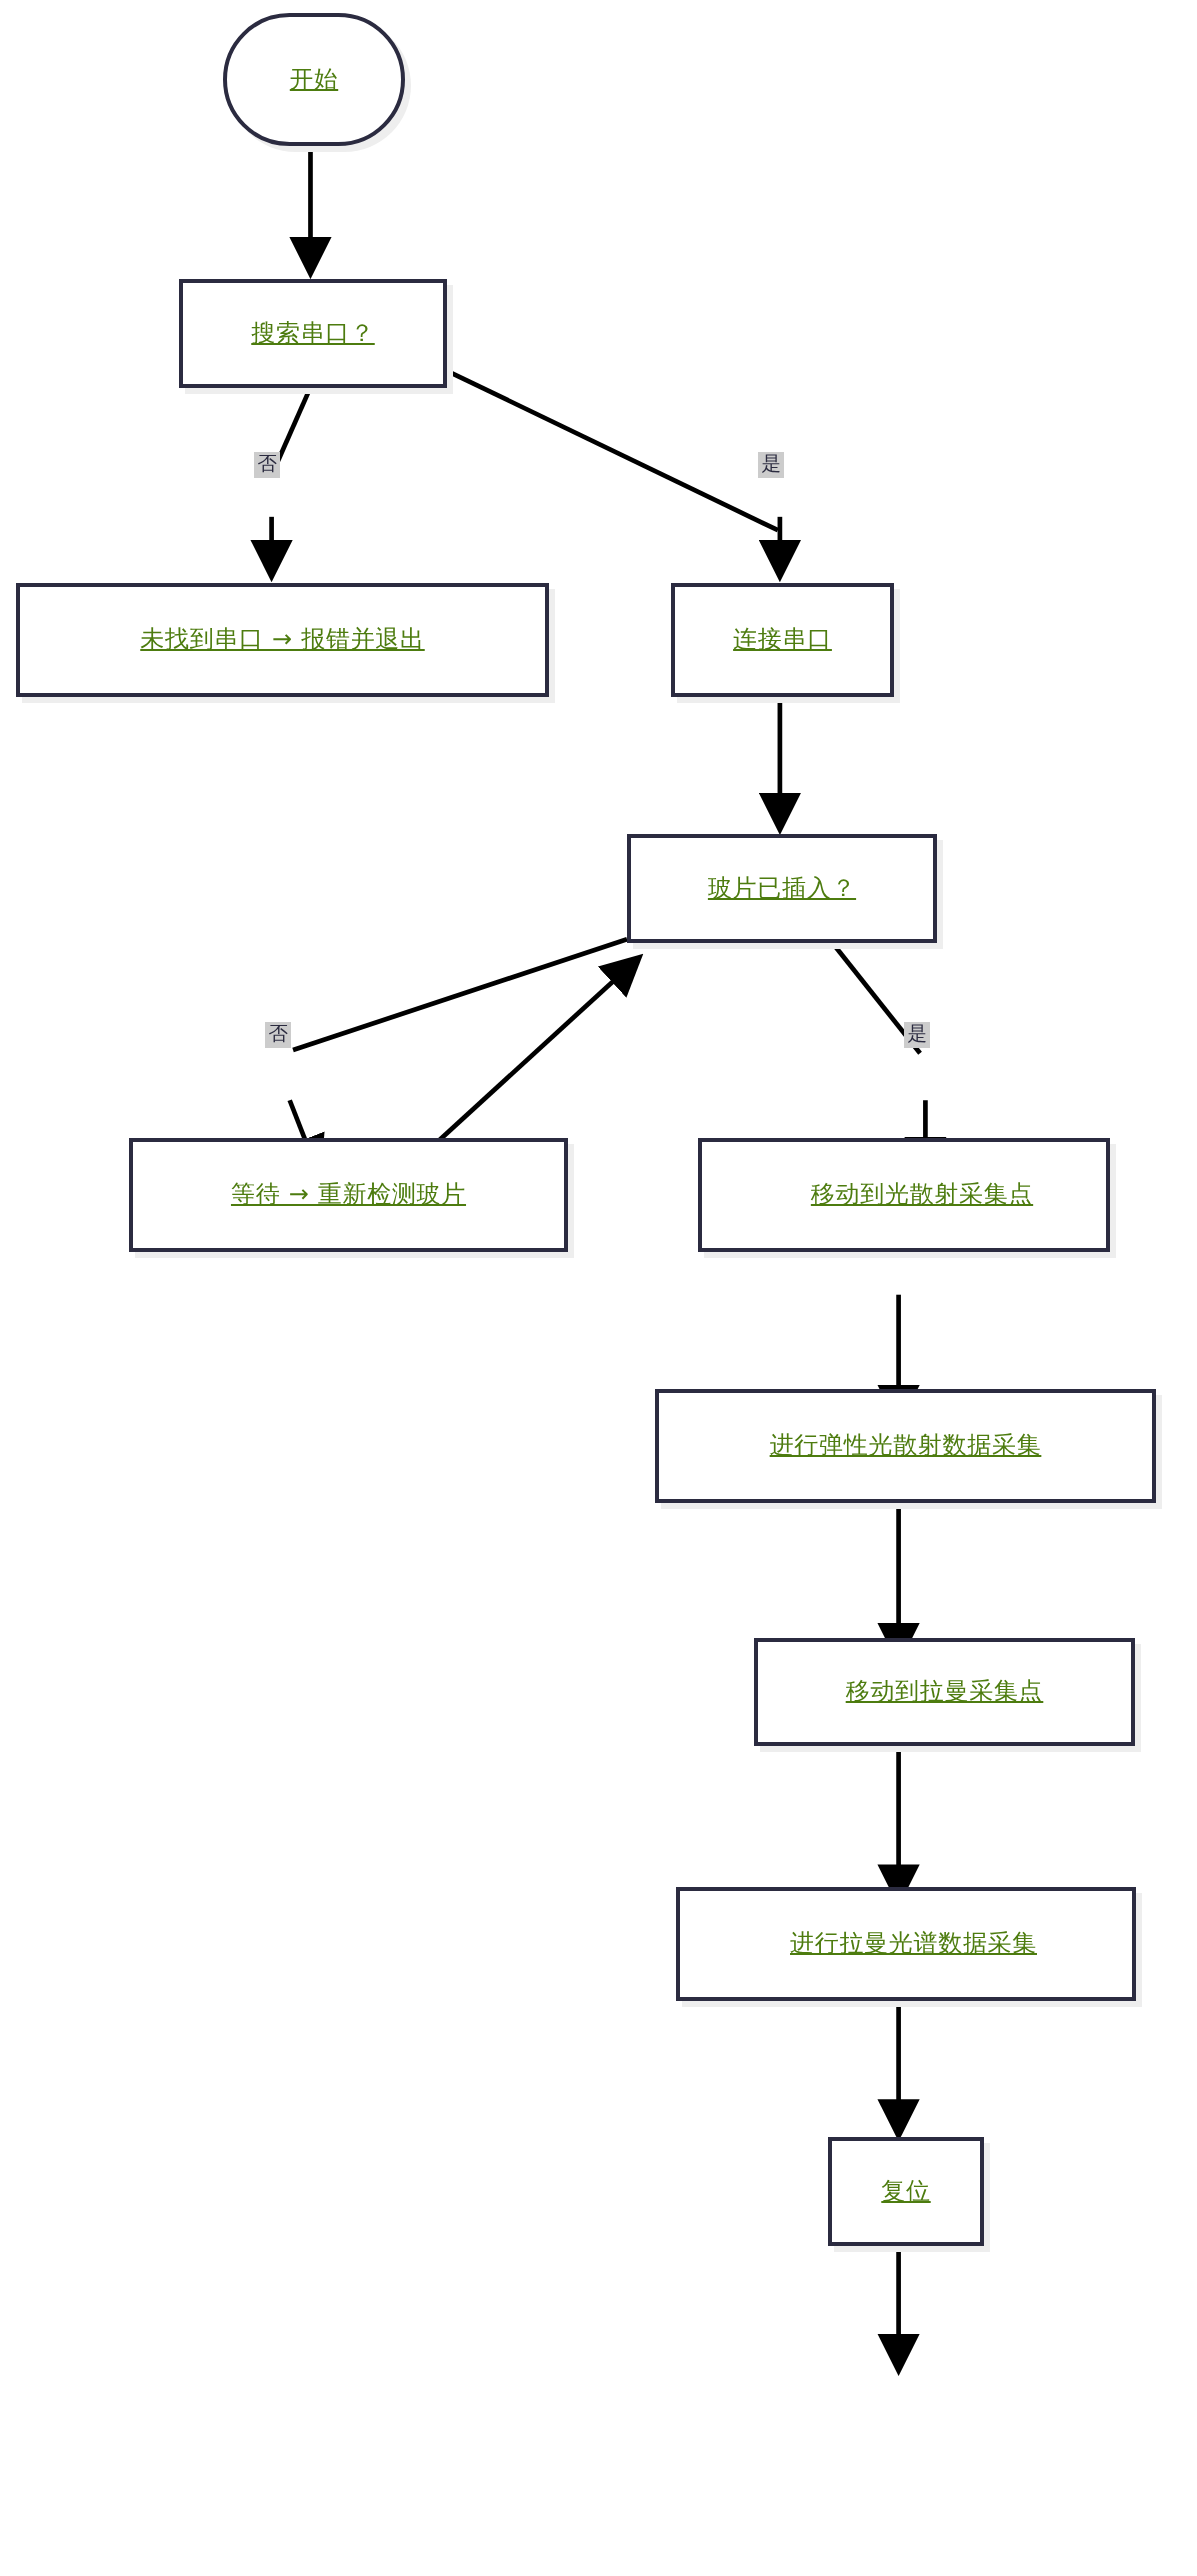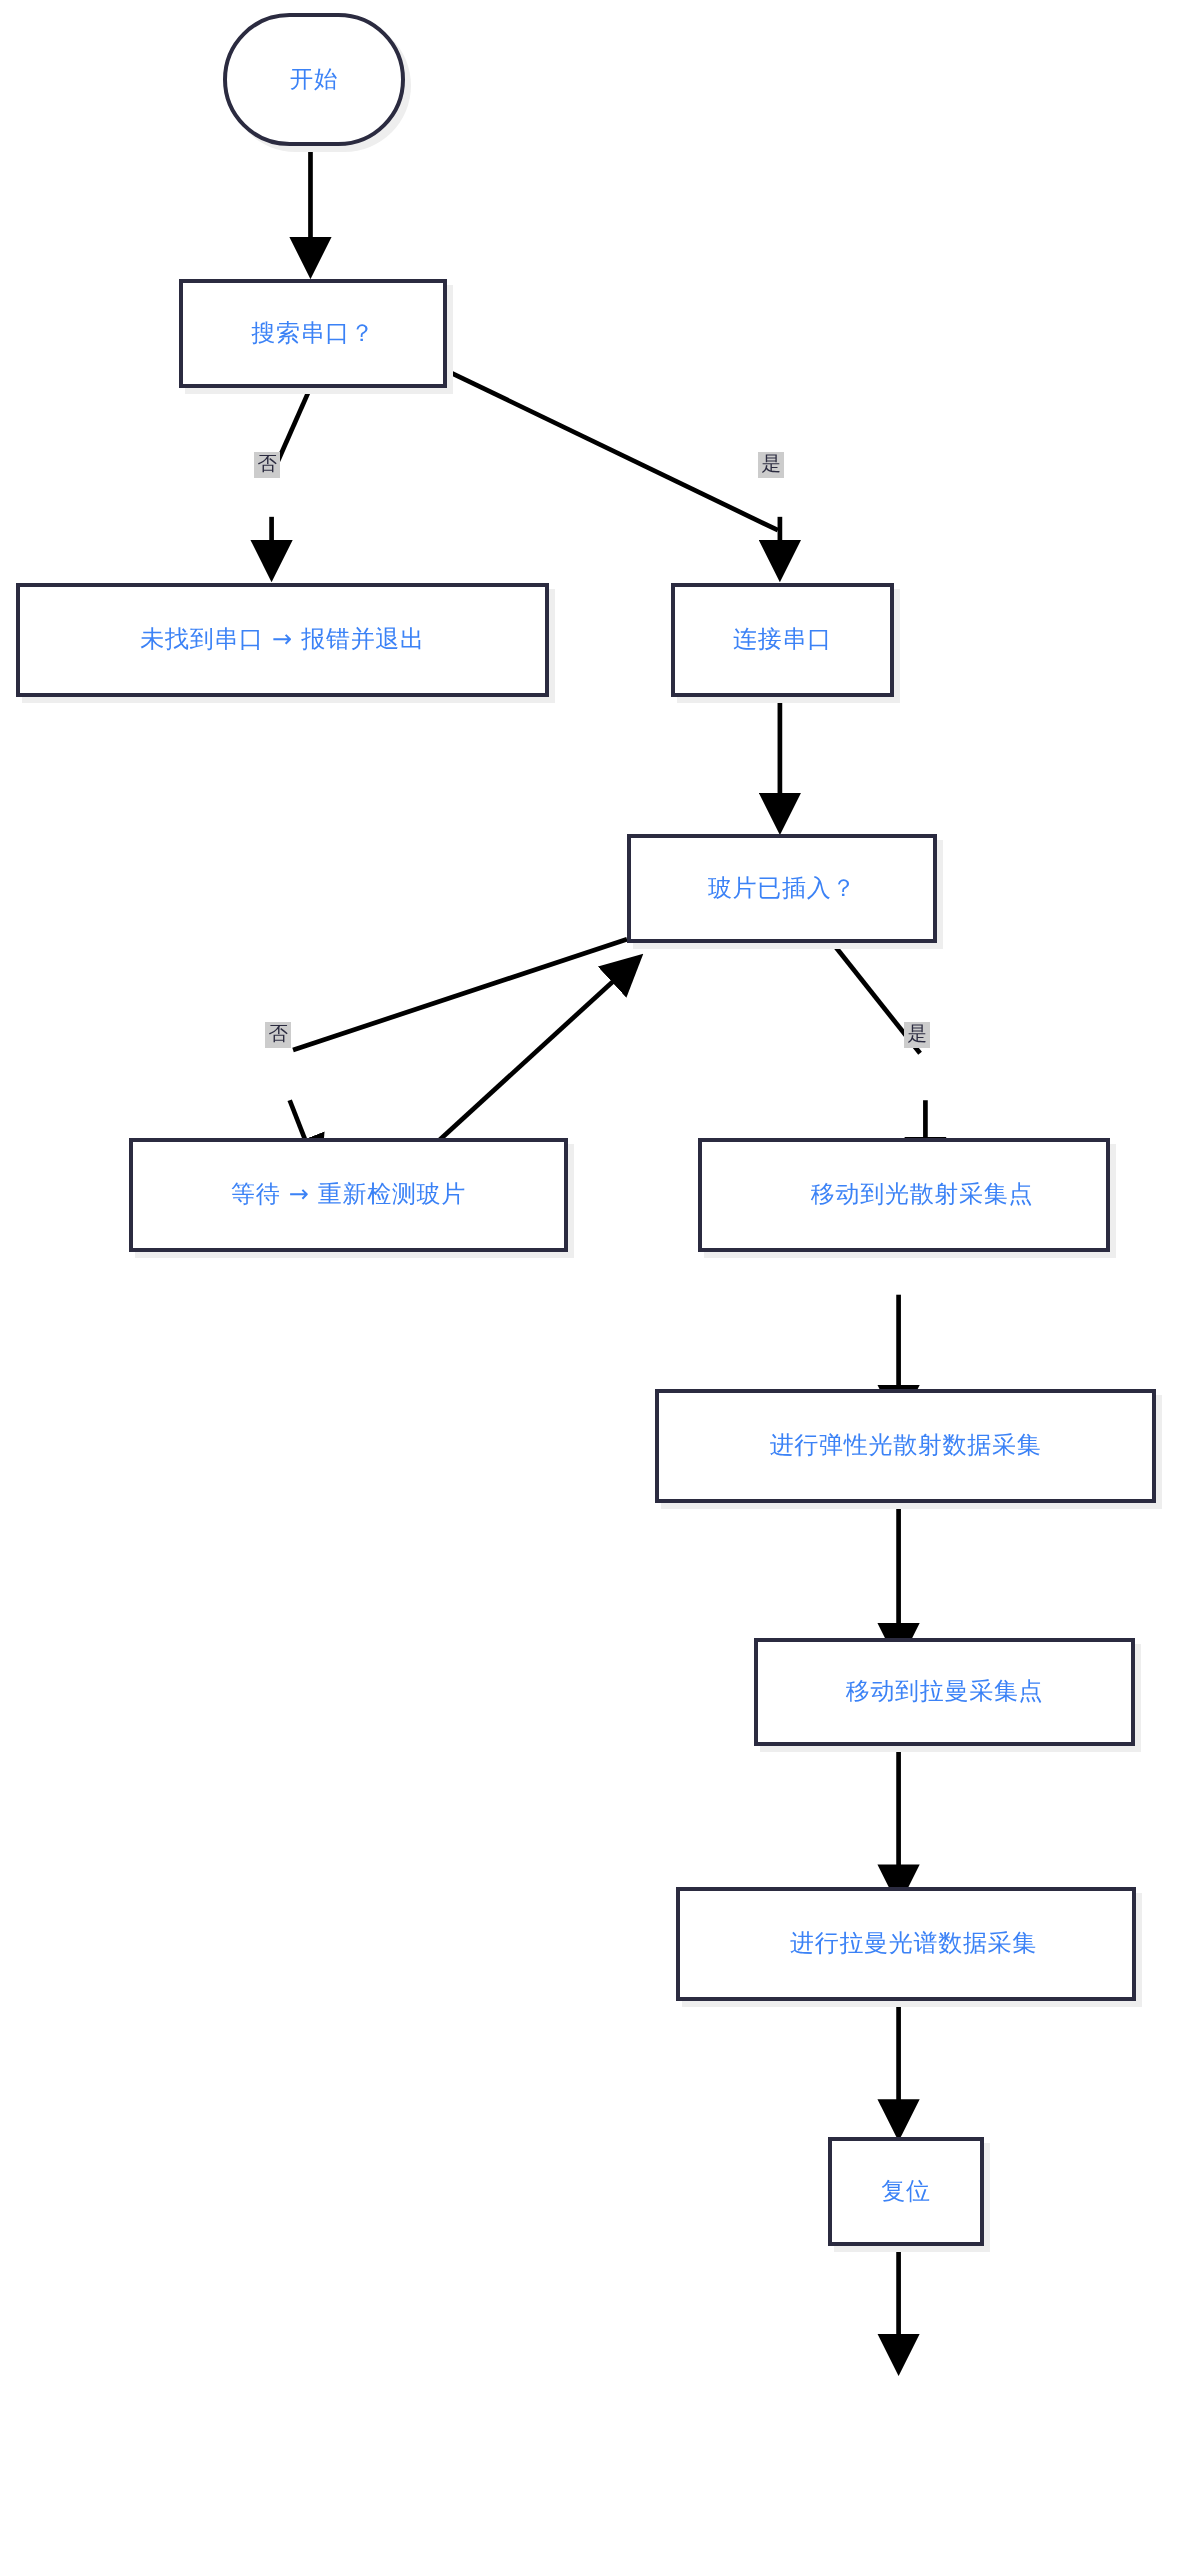--- a/index.html
+++ b/index.html
@@ -19,24 +19,25 @@
     background:#eeeeee;z-index:0;
   }
   .node.term .shadow{border-radius:670px;}
   .node .body{
     position:absolute;left:0;top:0;width:100%;height:100%;
     background:#ffffff;border:4px solid #2b2b40;box-sizing:border-box;z-index:1;
   }
   .node.term .body{border-radius:670px;border-width:4.7px;}
   .node .label{
     position:relative;z-index:2;
-    color:#3b82f6;
+    color:#4d7c0f;
     font-size:24px;line-height:1.15;
     white-space:nowrap;letter-spacing:0.7px;
     text-align:left;
+    text-decoration:underline;
   }
   .node.term .label{font-size:23.5px;}
 
   .edge-label{
     position:absolute;z-index:5;
     background:#cccccc;color:#2b2b40;
     font-size:19.5px;line-height:1.05;
     padding:2px 3.4px 3.4px 3.4px;
     white-space:nowrap;
   }

